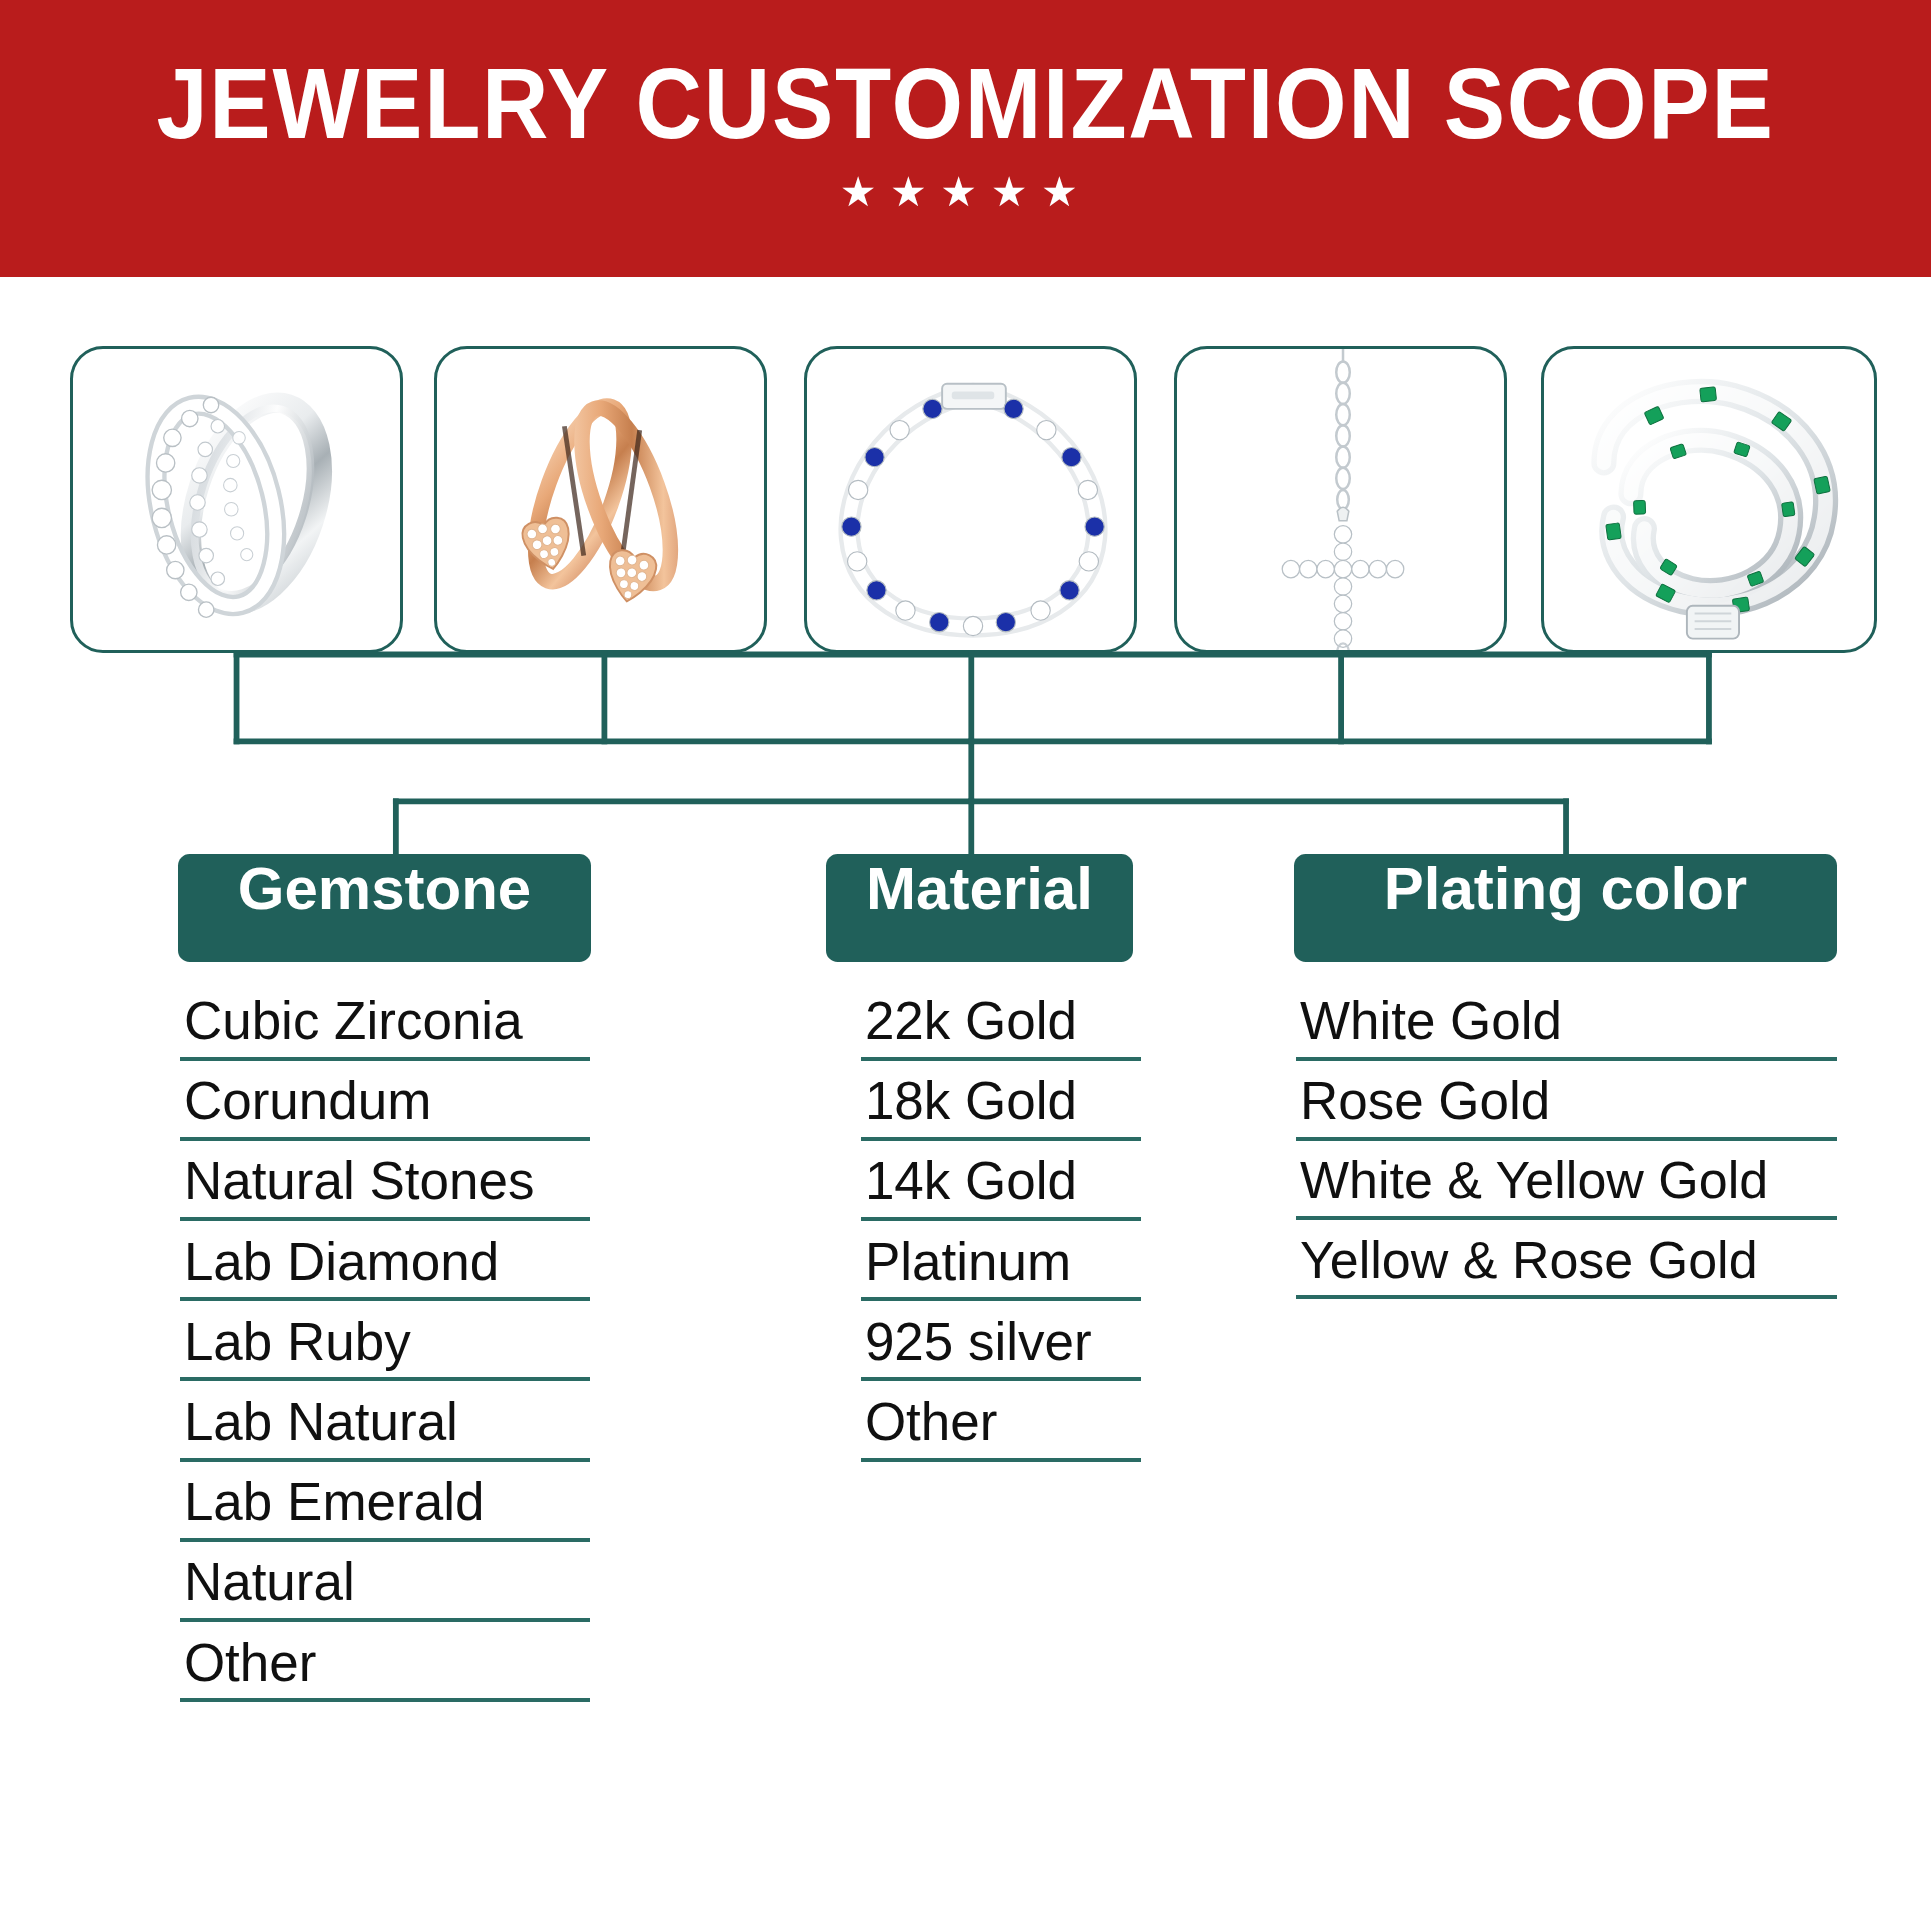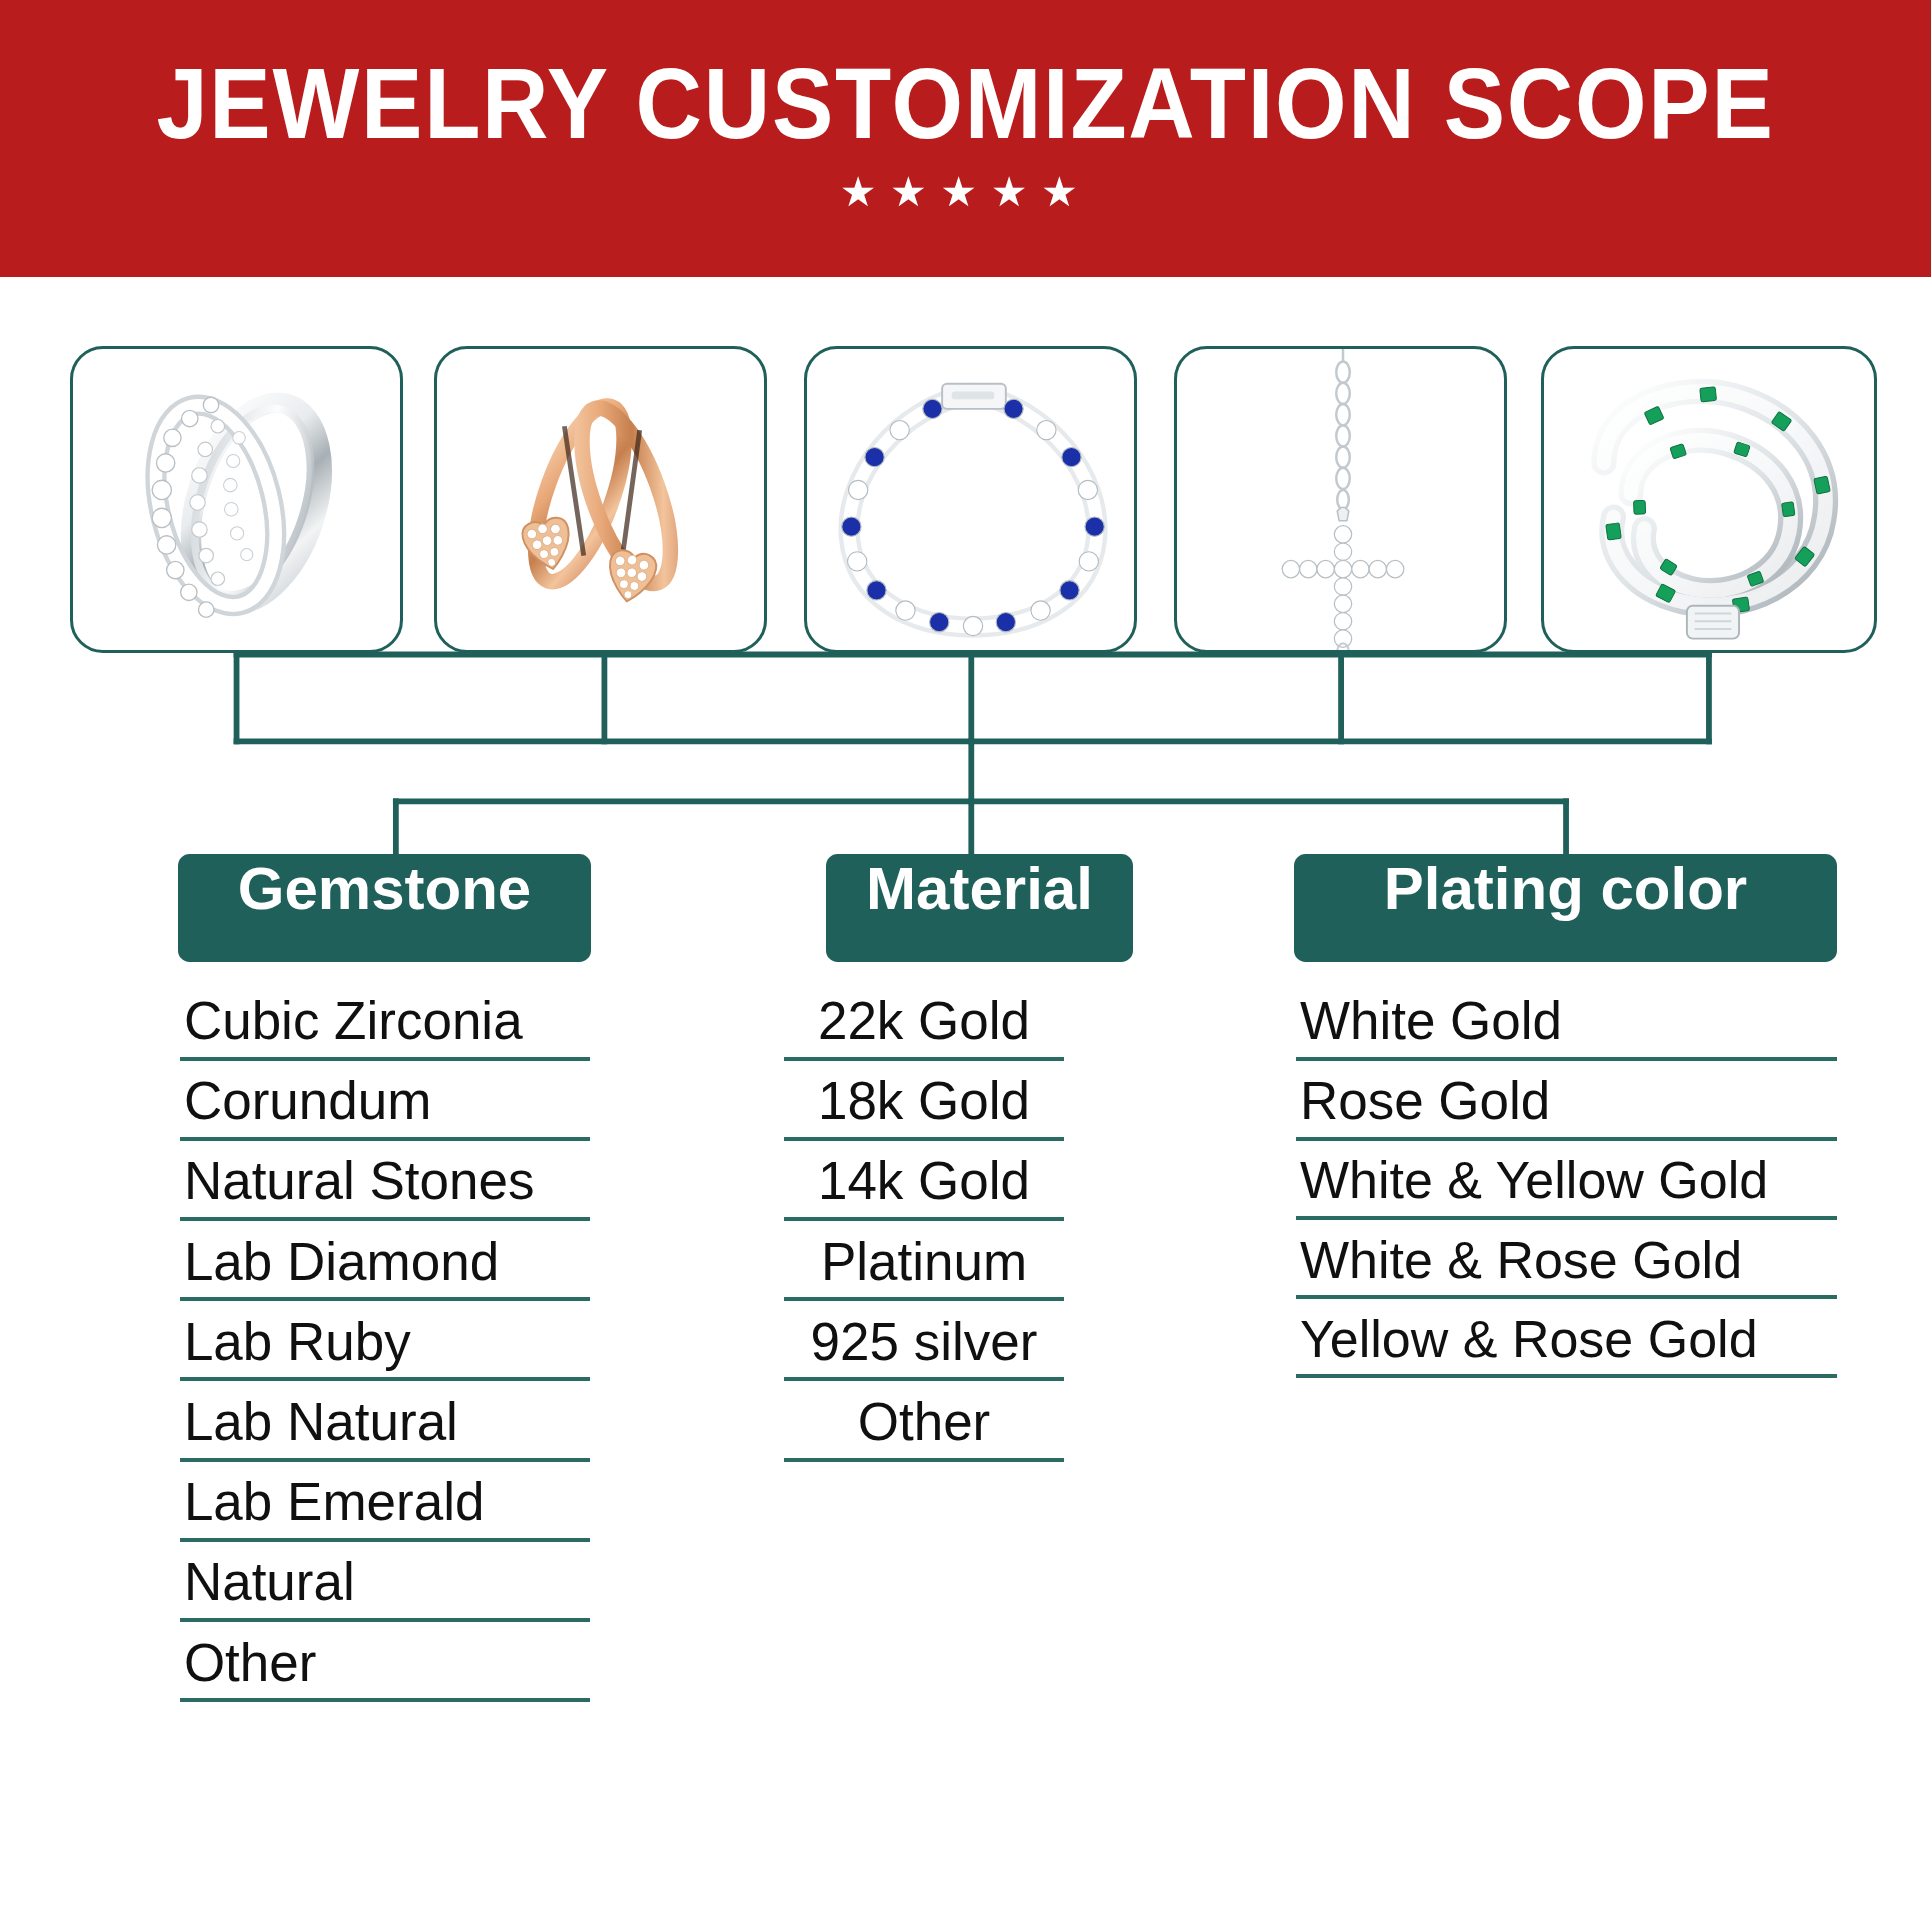--- a/index.html
+++ b/index.html
@@ -71,21 +71,21 @@
     padding:0 29px;
     white-space:nowrap;
   }
   .cathead.h0 { left:178px; top:854px; width:413px; }
   .cathead.h1 { left:826px; top:854px; width:307px; }
   .cathead.h2 { left:1294px; top:854px; width:543px; }
 
   
   .collist { position:absolute; top:994px; }
   .collist.l0 { left:180px; width:410px; }
-  .collist.l1 { left:784px; width:280px;text-align:center; }
+  .collist.l1 { left:861px; width:280px; }
   .collist.l2 { left:1296px; width:541px; }
 
   .litem {
     border-bottom:4.8px solid #2a6b64;
     font-size:53px;
     line-height:1;
     color:#101010;
     padding:0 3.9px 9.7px 3.9px;
     margin-bottom:13.5px;
     white-space:nowrap;
@@ -385,16 +385,15 @@
   <div class="litem">14k Gold</div>
   <div class="litem">Platinum</div>
   <div class="litem">925 silver</div>
   <div class="litem">Other</div>
 </div>
 
 <div class="collist l2">
   <div class="litem">White Gold</div>
   <div class="litem">Rose Gold</div>
   <div class="litem wide">White &amp; Yellow Gold</div>
-  <div class="litem wide">White &amp; Rose Gold</div>
   <div class="litem wide">Yellow  &amp; Rose Gold</div>
 </div>
 
 
 </body></html>

